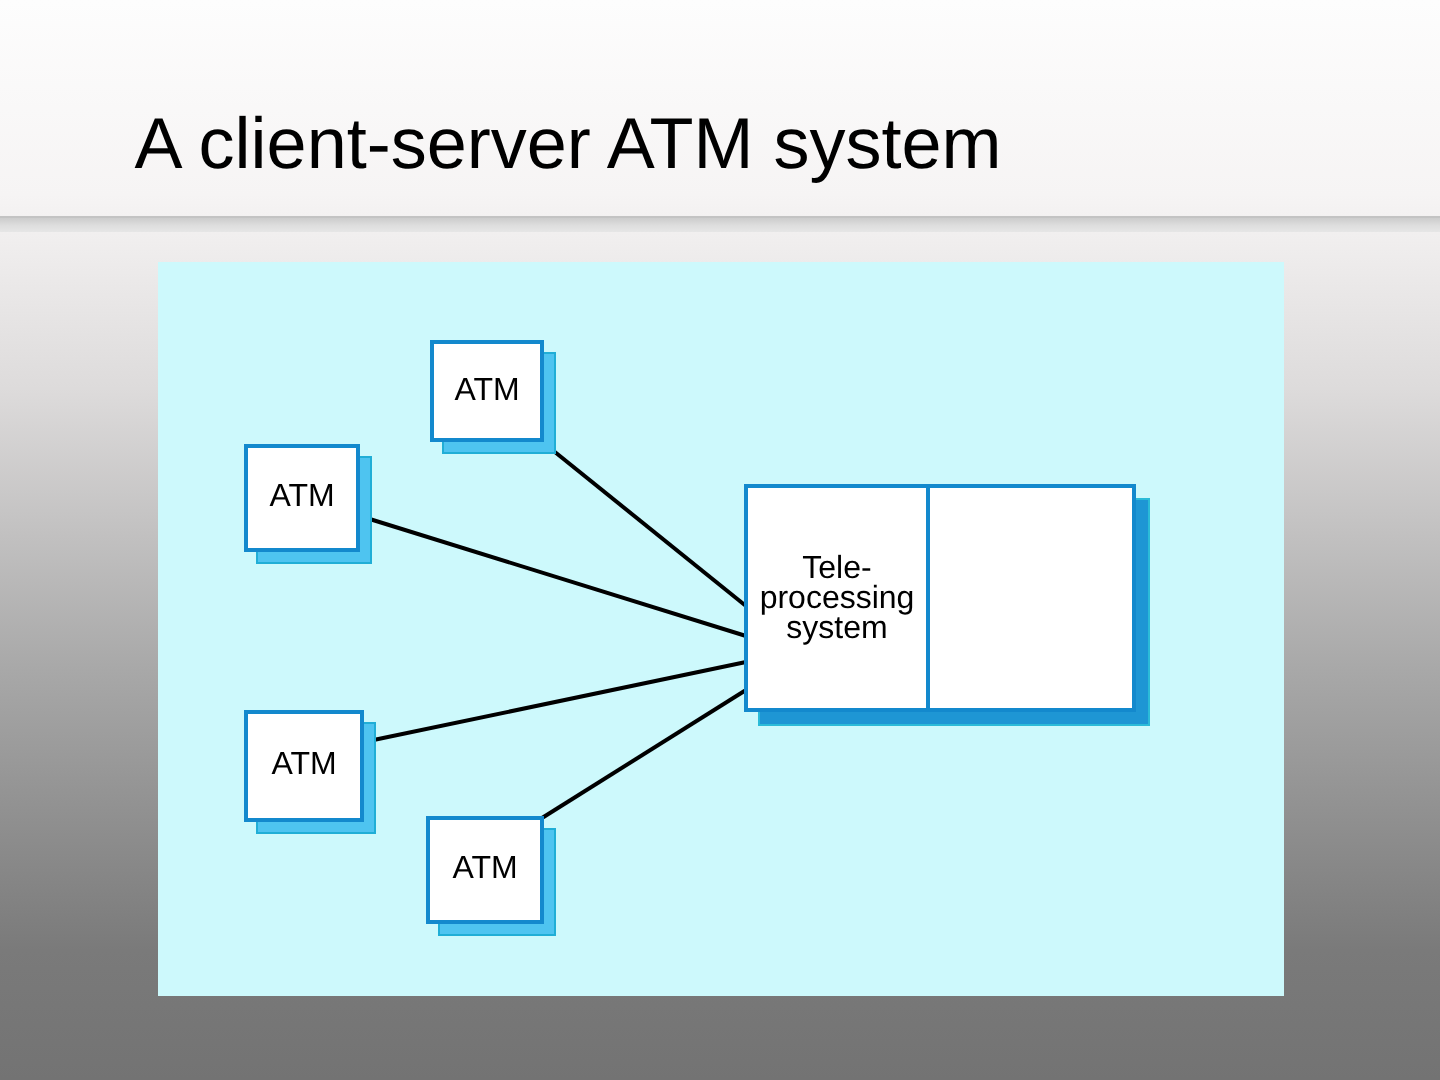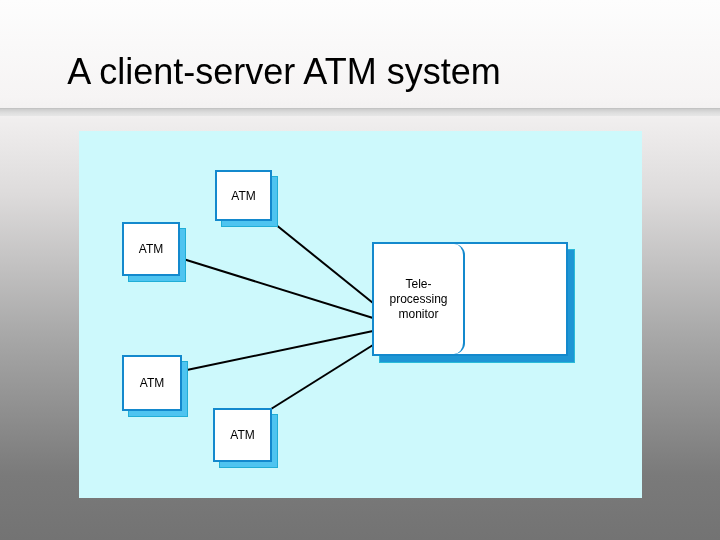--- a/index.html
+++ b/index.html
@@ -52,45 +52,44 @@
     left: 0; top: 0;
     width: 100%; height: 100%;
     background: #ffffff;
     border: 2px solid var(--border, #1389cd);
     box-sizing: border-box;
   }
   .atm .face {
     display: flex;
     align-items: center;
     justify-content: center;
-    font-size: 12px;
+    font-size: 16px;
     color: #000;
   }
   .atm-top  { left: 215px; top: 170px; width: 57px; height: 51px; }
   .atm-left { left: 122px; top: 222px; width: 58px; height: 54px; }
   .atm-bl   { left: 122px; top: 355px; width: 60px; height: 56px; }
   .atm-bm   { left: 213px; top: 408px; width: 59px; height: 54px; }
   .server   { left: 372px; top: 242px; width: 196px; height: 114px; }
   .server .face { display: flex; flex-direction: column; }
   .server-header {
     height: 32px;
     background: var(--header, #8fd2f2);
     border-bottom: 2px solid var(--border, #1389cd);
     box-sizing: border-box;
     display: flex; align-items: center; justify-content: center;
     font-size: 15px; color: #000;
   }
   .server-body { flex: 1; display: flex; }
   .server-cell {
     display: flex; flex-direction: column;
     align-items: center; justify-content: center;
-    font-size: 12px; line-height: 15px;
+    font-size: 16px; line-height: 15px;
     text-align: right; color: #000;
     background: #fff;
-    border-radius: 11px;
   }
   .server-cell.left  { width: 91px; border-right: 2px solid var(--border, #1389cd); box-sizing: border-box; }
   .server-cell.right { flex: 1; }
 </style>
 </head>
 <body>
 
 <div class="page">
 
   <div class="slide-title">A client-server ATM system</div>
@@ -133,19 +132,19 @@
     </div>
   </div>
 
   <div class="node server">
     <div class="shadow server-shadow"></div>
     <div class="face">
       <div class="server-body">
         <div class="server-cell left">
           <div>Tele-</div>
           <div>processing</div>
-          <div>monitor</div>
+          <div>system</div>
         </div>
       </div>
     </div>
   </div>
 
 </div>
 
 </body></html>

